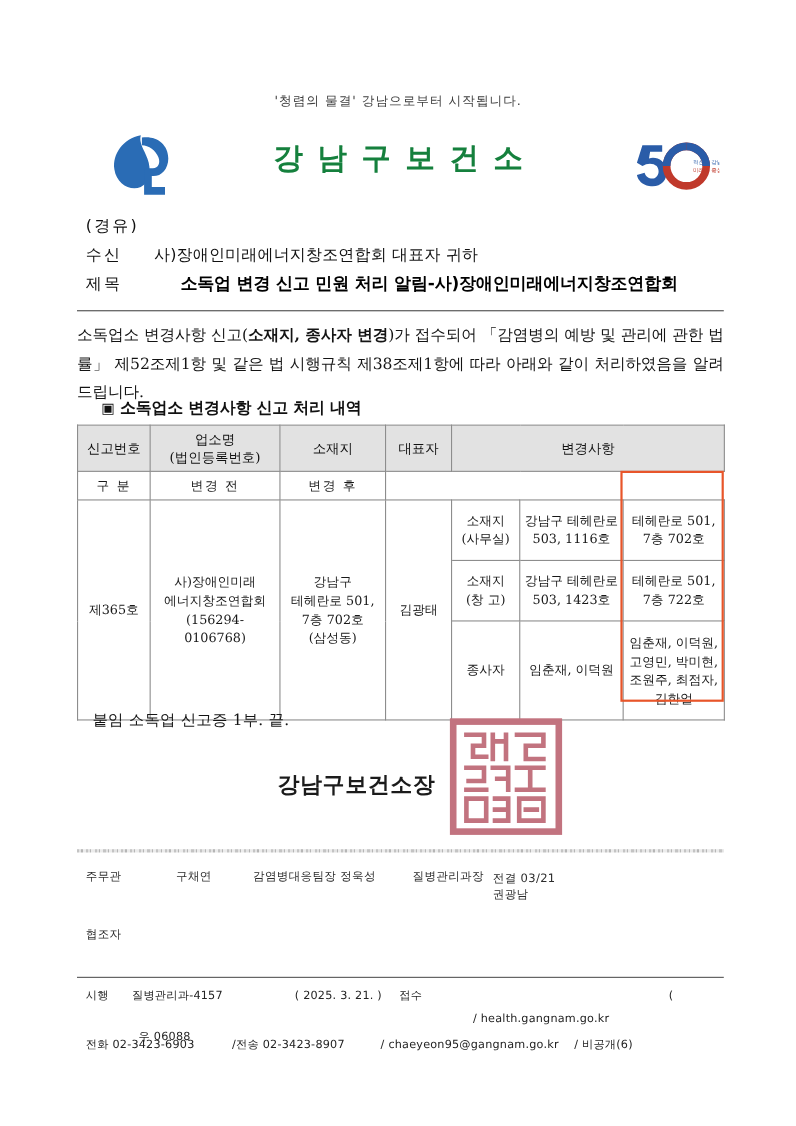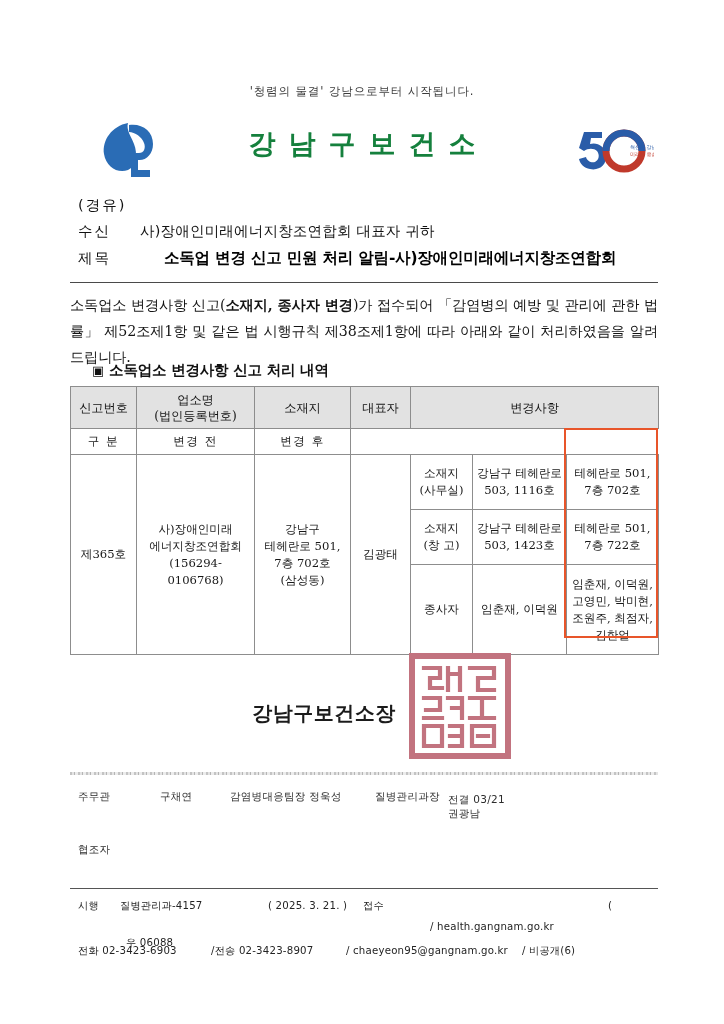--- a/index.html
+++ b/index.html
@@ -464,20 +464,21 @@
             <span>고영민, 박미현,</span><br>
             <span>조원주, 최점자,</span><br>
             <span>김한얼</span>
           </td>
         </tr>
       </tbody>
     </table>
     <div class="after-hl" style="left: 494px; top: 42px; width: 94px; height: 210px; border-color: rgb(232, 85, 42);"></div>
   </div>
 
+  <div class="attach">붙임  소독업 신고증 1부.  끝.</div>
 
   <div class="signature">
     <span class="sign-name">강남구보건소장</span>
   </div>
 
   <div class="seal">
     <svg viewBox="0 0 104 108" width="104" height="108" aria-hidden="true">
       <rect x="4" y="4" width="96" height="100" fill="none" stroke="#c2737f" stroke-width="6"></rect>
       <g stroke="#c2737f" stroke-width="4.2" fill="none" stroke-linecap="square">
         <path d="M16 16 L32 16 L32 26 L22 26 L22 36 L34 36"></path>

